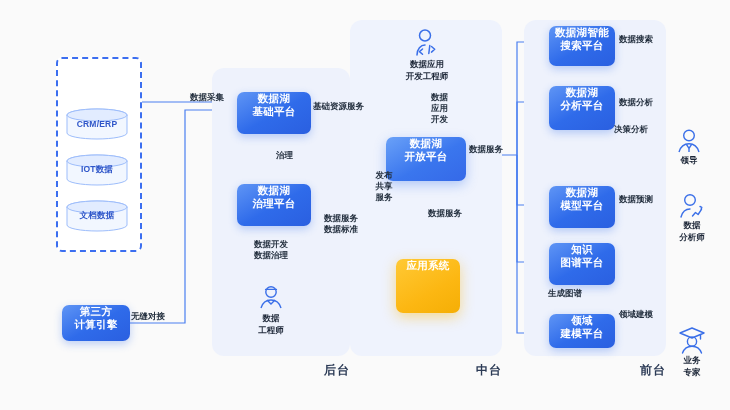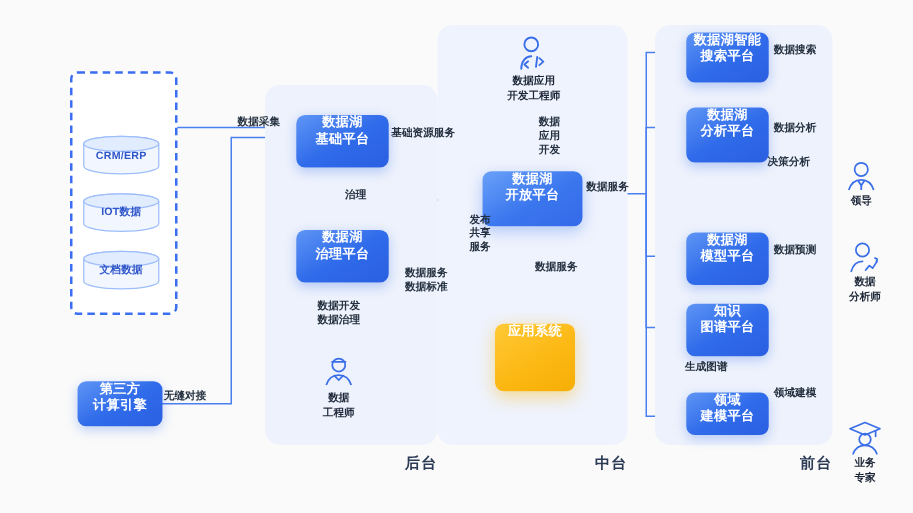--- a/index.html
+++ b/index.html
@@ -216,21 +216,21 @@
     <svg width="30" height="26" viewBox="0 0 30 26" fill="none" stroke="#3a6fe8" stroke-width="1.4" stroke-linecap="round" stroke-linejoin="round">
       <circle cx="13" cy="7" r="5.3"></circle>
       <path d="M4,24 c1.4-5.2 5-8 9-8"></path>
       <path d="M15.5,23 l3-3.5 l2.6,2 l3.4,-5.2"></path>
       <path d="M23,13.5 l1.8,.8 l-.6,2"></path>
     </svg>
     <div class="cap">数据</div>
     <div class="cap">分析师</div>
   </div>
 
-  <div class="actor" style="left:666px;top:336px;width:52px;">
+  <div class="actor" style="left:666px;top:326px;width:52px;">
     <svg width="30" height="28" viewBox="0 0 30 28" fill="none" stroke="#3a6fe8" stroke-width="1.4" stroke-linecap="round" stroke-linejoin="round">
       <path d="M15,2 L27,7 L15,12 L3,7 Z"></path>
       <path d="M23.5,8.8 L23.5,13"></path>
       <circle cx="15" cy="15.5" r="4.6"></circle>
       <path d="M5.5,27 c1.6-4.4 5.2-6.8 9.5-6.8 s7.9,2.4 9.5,6.8"></path>
     </svg>
     <div class="cap">业务</div>
     <div class="cap">专家</div>
   </div>
 

